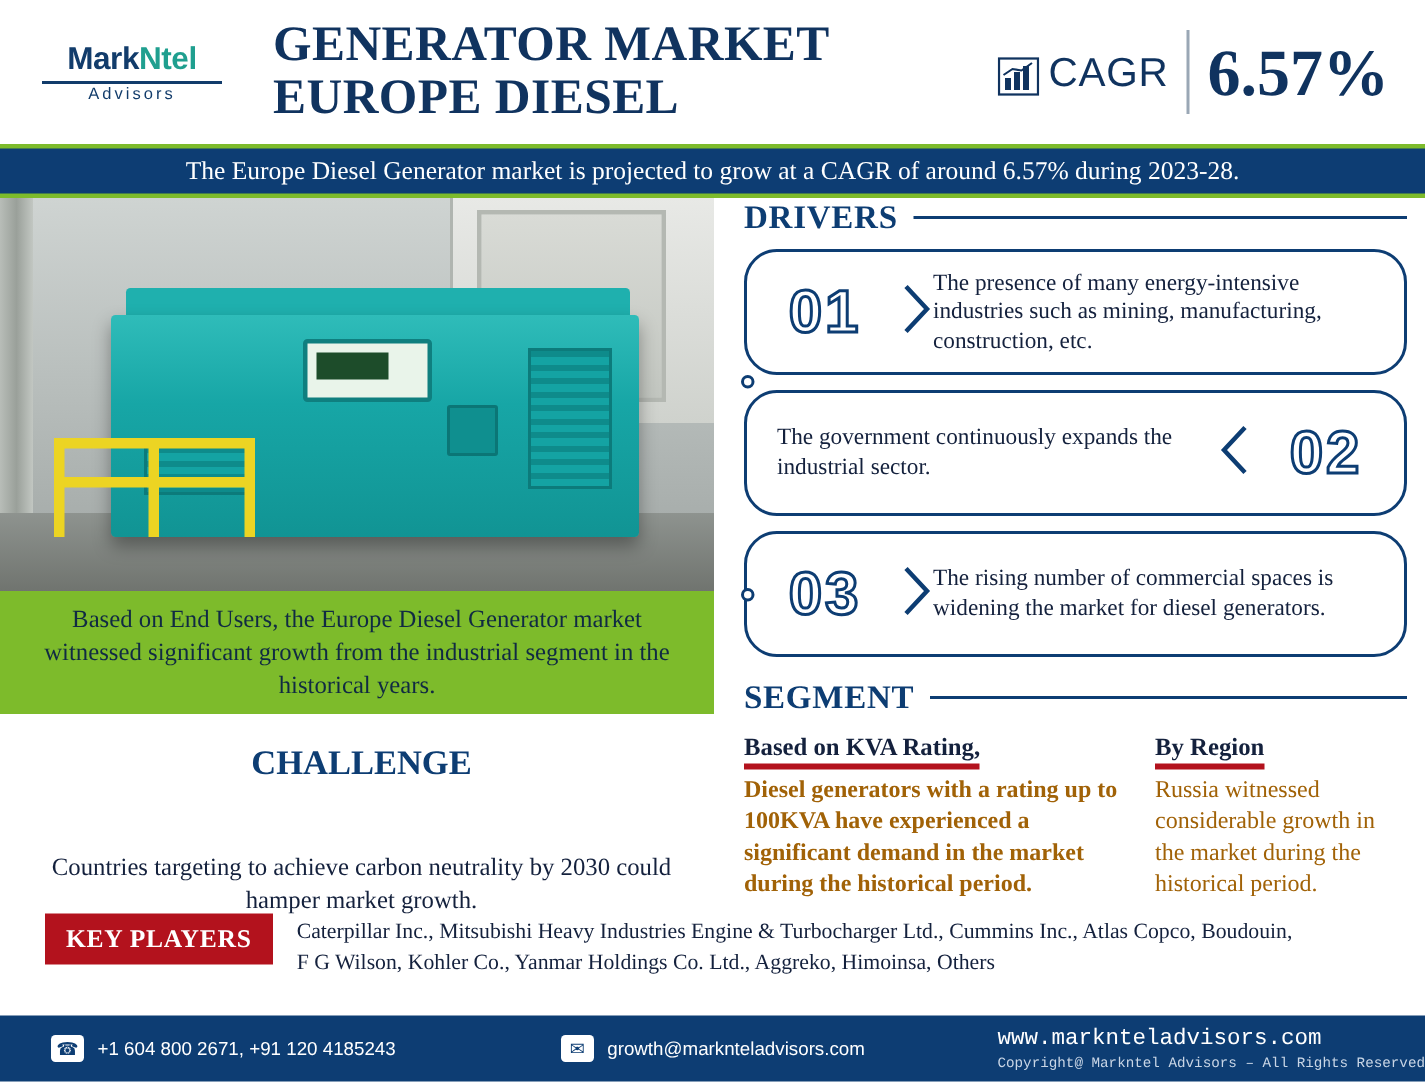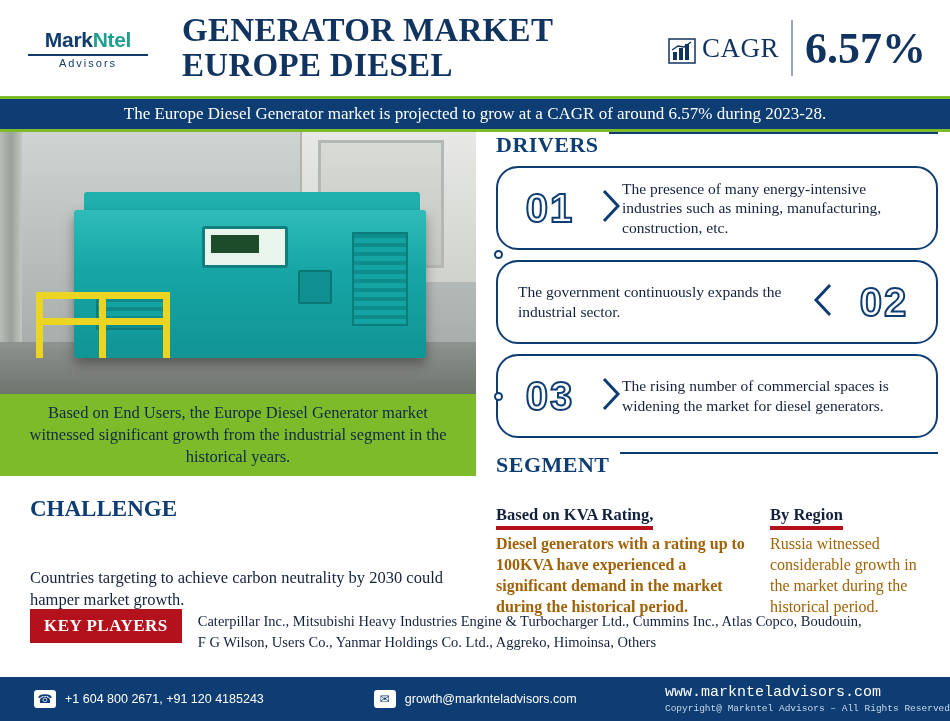--- a/index.html
+++ b/index.html
@@ -49,21 +49,21 @@
     letter-spacing: 0.3px;
   }
 
   .cagr-block {
     display: flex; align-items: center; gap: 12px;
     padding-right: 6px;
   }
   .cagr-left { text-align: center; }
   .cagr-top { display: flex; align-items: flex-end; gap: 6px; }
   .cagr-word {
-    font-family: Liberation Serif, serif;
+    font-family: Liberation Sans, sans-serif;
     font-size: 27px; color: #10335f; letter-spacing: 0.5px;
   }
   .cagr-years {
     font-family: "Liberation Serif", serif;
     font-size: 22px; color: #10335f; text-align: center; margin-top: -3px;
   }
   .cagr-divider { width: 2px; height: 56px; background: #9aa7b5; }
   .cagr-value {
     font-family: "Liberation Serif", serif;
     font-weight: bold; font-size: 44px; color: #10335f;
@@ -158,36 +158,37 @@
     background: #7dbb2b;
     color: #102a43;
     display: flex; align-items: center; justify-content: center;
     text-align: center;
     padding: 0 16px;
     font-size: 16.5px; line-height: 1.32;
   }
 
   .challenge {
     padding: 20px 24px 0 30px;
+    text-align: center;
   }
   .challenge h3 {
     font-family: "Liberation Serif", serif;
     font-size: 23px; color: #0d3d73; font-weight: bold;
     margin-bottom: 7px;
   }
   .challenge p {
     font-size: 16.5px; color: #14213d; line-height: 1.36; margin-top: 45px;
   }
 
   
   .right-col {
     position: absolute; left: 496px; top: 0; width: 442px;
   }
   .sec-head {
-    display: flex; gap: 10px;
+    display: flex; align-items: center; gap: 10px;
     margin-bottom: 8px;
   }
   .sec-head .txt {
     font-family: "Liberation Serif", serif;
     font-size: 22px; font-weight: bold; color: #0d3d73;
     letter-spacing: 0.5px;
   }
   .sec-head .rule { flex: 1 1 auto; height: 2px; background: #0d3d73; }
 
   .drivers-wrap { position: relative; margin-top: 6px; }
@@ -224,21 +225,20 @@
   .segment-wrap { margin-top: 14px; }
   .seg-cols { display: flex; gap: 22px; margin-top: 10px; }
   .seg-col-a { width: 252px; }
   .seg-col-b { width: 166px; }
   .seg-label {
     display: inline-block;
     font-family: "Liberation Serif", serif;
     font-size: 16.5px; font-weight: bold; color: #14213d;
     border-bottom: 4px solid #b3121d;
     padding-bottom: 1px;
-    margin-top: 17px;
   }
   .seg-body {
     font-size: 16px; color: #a16207; line-height: 1.32; margin-top: 3px;
   }
   .seg-col-a .seg-body { font-weight: bold; }
 
   
   .keyplayers {
     position: absolute; left: 30px; top: 609px; width: 890px;
     display: flex; align-items: flex-start; gap: 16px;
@@ -407,21 +407,21 @@
         </div>
       </div>
 
     </div>
   </div>
 
   <div class="keyplayers">
     <div class="kp-badge">KEY PLAYERS</div>
     <div class="kp-text">
       <div>Caterpillar Inc., Mitsubishi Heavy Industries Engine &amp; Turbocharger Ltd., Cummins Inc., Atlas Copco, Boudouin,</div>
-      <div>F G Wilson, Users Co., Yanmar Holdings Co. Ltd., Aggreko, Himoinsa, Others</div>
+      <div>F G Wilson, Kohler Co., Yanmar Holdings Co. Ltd., Aggreko, Himoinsa, Others</div>
     </div>
   </div>
 
   <div class="footer">
     <div class="f-item f-phone">
       <span class="ico">☎</span>
       <span>+1 604 800 2671, +91 120 4185243</span>
     </div>
     <div class="f-item f-mail">
       <span class="ico">✉</span>

